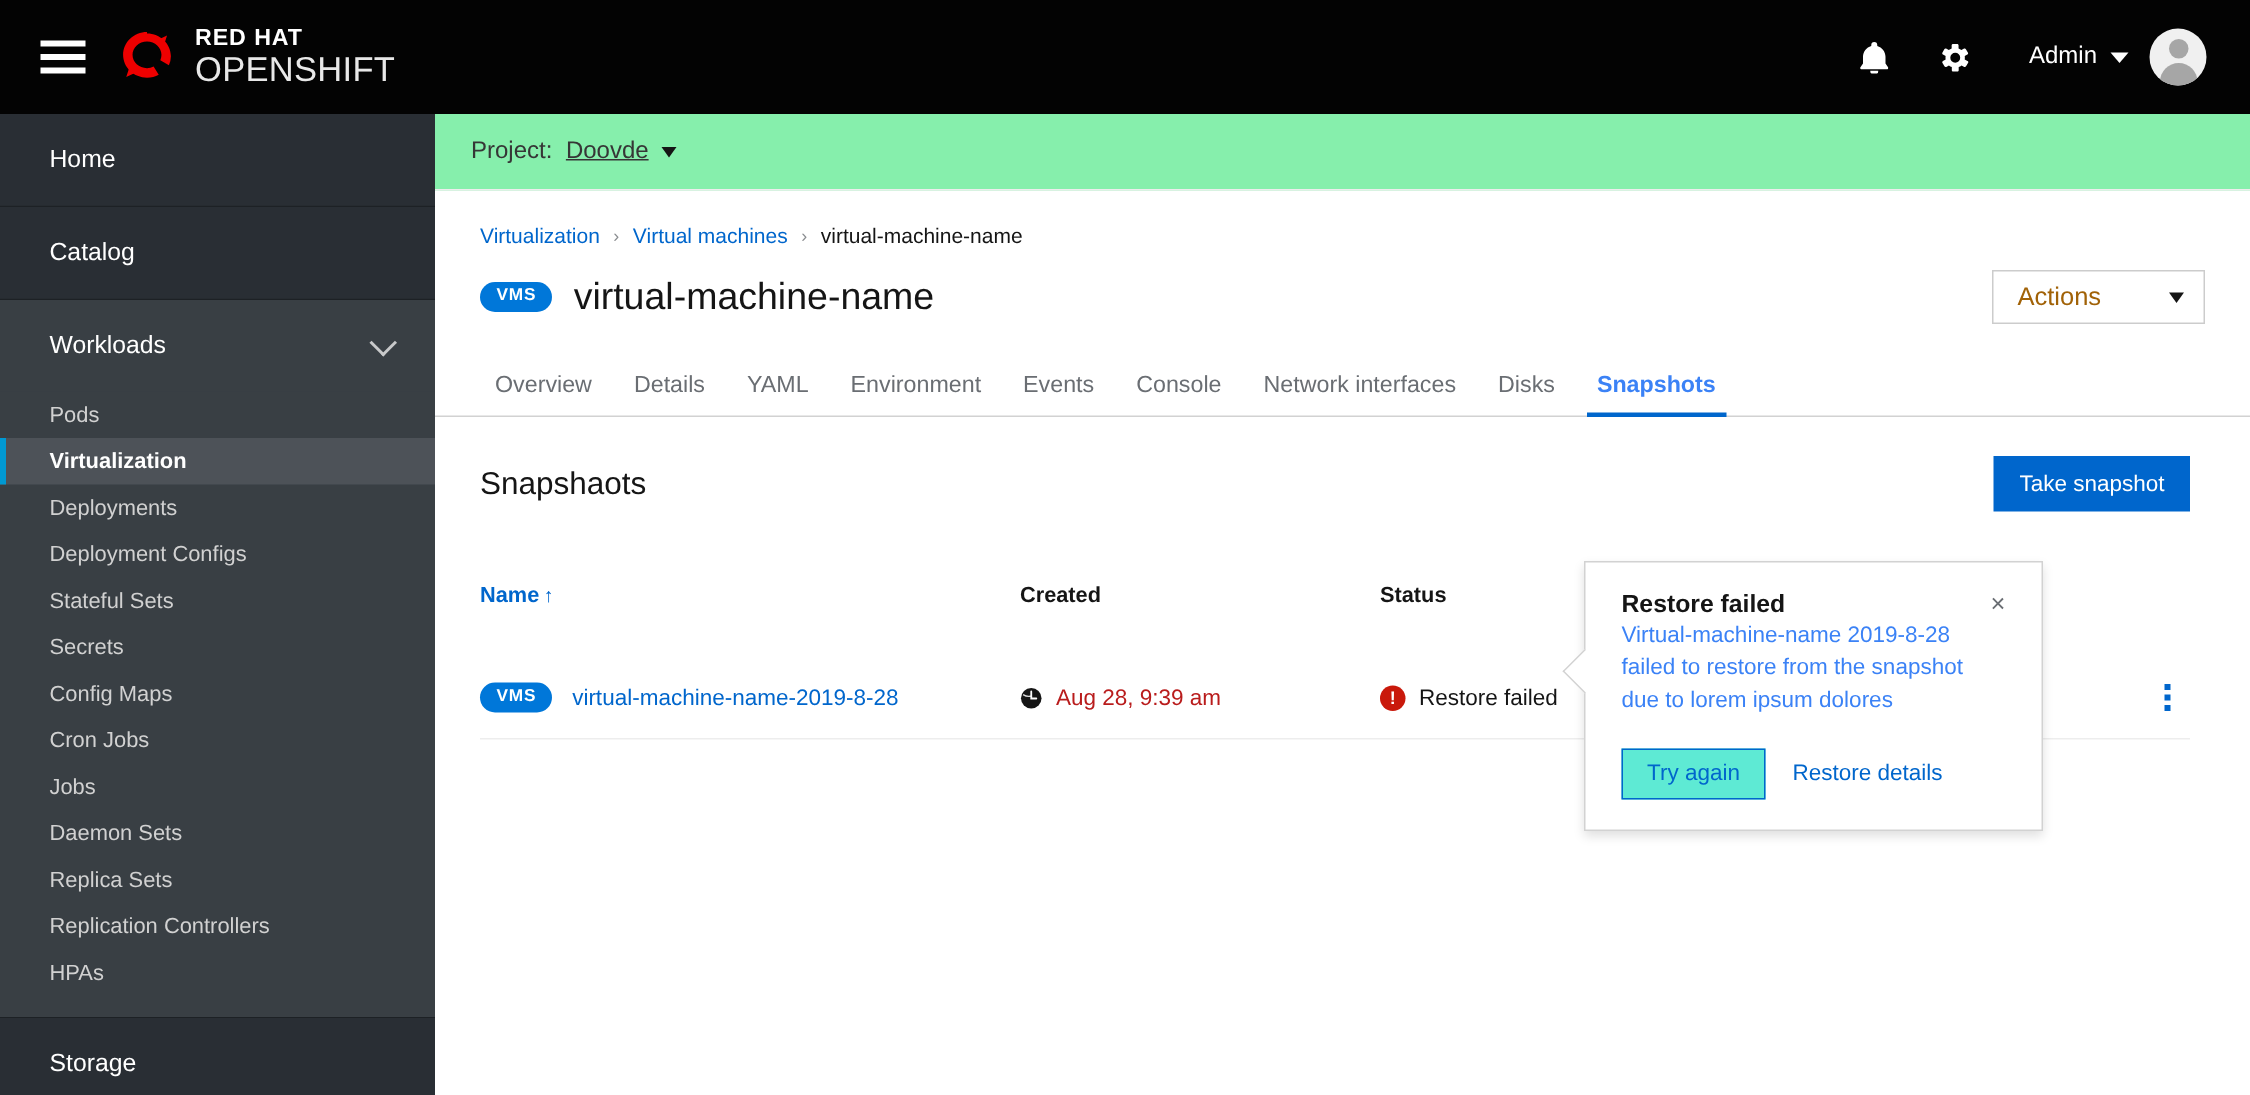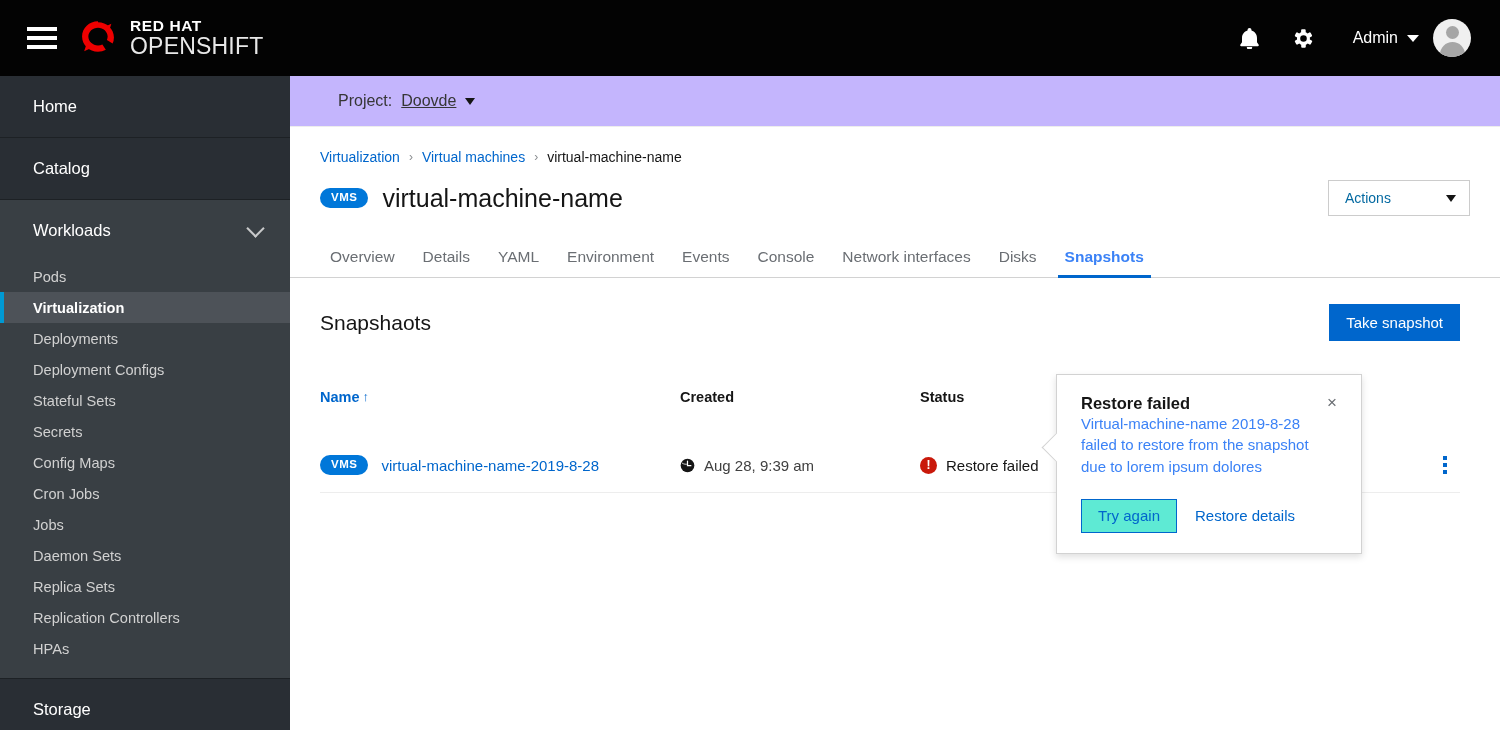--- a/index.html
+++ b/index.html
@@ -92,22 +92,22 @@
     width: 4px; background: #0099d3;
   }
   .nav-group { padding-bottom: 14px; background: #393f44; }
 
   
   .content {
     position: absolute; top: 76px; left: 290px;
     width: 1210px; height: 654px; background: #fff;
   }
   .project-bar {
-    height: 51px; display: flex; align-items: center; padding-left: 48px;
-    border-bottom: 1px solid #ededed; background: #c4b5fd;
+    height: 51px; display: flex; align-items: center; padding-left: 24px;
+    border-bottom: 1px solid #ededed; background: #86efac;
   }
   .project-bar .lbl { font-size: 16px; color: #363636; }
   .project-bar .val {
     font-size: 16px; color: #363636; margin-left: 9px; cursor: pointer; text-decoration: underline;
   }
   .tri-down {
     width: 0; height: 0; border-left: 5.5px solid transparent;
     border-right: 5.5px solid transparent; border-top: 7px solid #151515;
     margin-left: 9px;
   }
@@ -128,21 +128,21 @@
     font-size: 11.5px; font-weight: 700; letter-spacing: .5px;
     padding: 4px 11px; line-height: 1;
   }
   .vm-title {
     font-size: 25px; color: #151515; margin-left: 14px; font-weight: 400;
   }
   .actions-btn {
     margin-left: auto; width: 142px; height: 36px; border: 1px solid #ccc;
     background: #fff; display: flex; align-items: center;
     justify-content: space-between; padding: 0 13px 0 16px;
-    font-size: 14px; color: #0369a1; cursor: pointer;
+    font-size: 17px; color: #a16207; cursor: pointer;
   }
 
   .tabs {
     display: flex; align-items: flex-end; padding-left: 30px;
     margin-top: 21px; border-bottom: 1px solid #d2d2d2; height: 41px;
   }
   .tab {
     font-size: 15.5px; color: #6a6e73; padding: 0 14px 11px 14px;
     cursor: pointer; position: relative;
   }
@@ -177,21 +177,21 @@
   .trow {
     display: flex; align-items: center; height: 55px;
     border-bottom: 1px solid #ededed; margin-top: 28px;
   }
   .td-name { width: 360px; display: flex; align-items: center; gap: 13px; }
   .td-name a {
     color: #0066cc; font-size: 15px; text-decoration: none; cursor: pointer;
   }
   .td-created {
     width: 240px; display: flex; align-items: center; gap: 9px;
-    font-size: 15px; color: #404040;
+    font-size: 15px; color: #b91c1c;
   }
   .td-status {
     flex: 1; display: flex; align-items: center; gap: 9px;
     font-size: 15px; color: #151515;
   }
   .err-icon {
     width: 17px; height: 17px; border-radius: 50%; background: #c9190b;
     color: #fff; font-size: 12px; font-weight: 700; display: flex;
     align-items: center; justify-content: center; line-height: 1;
   }

